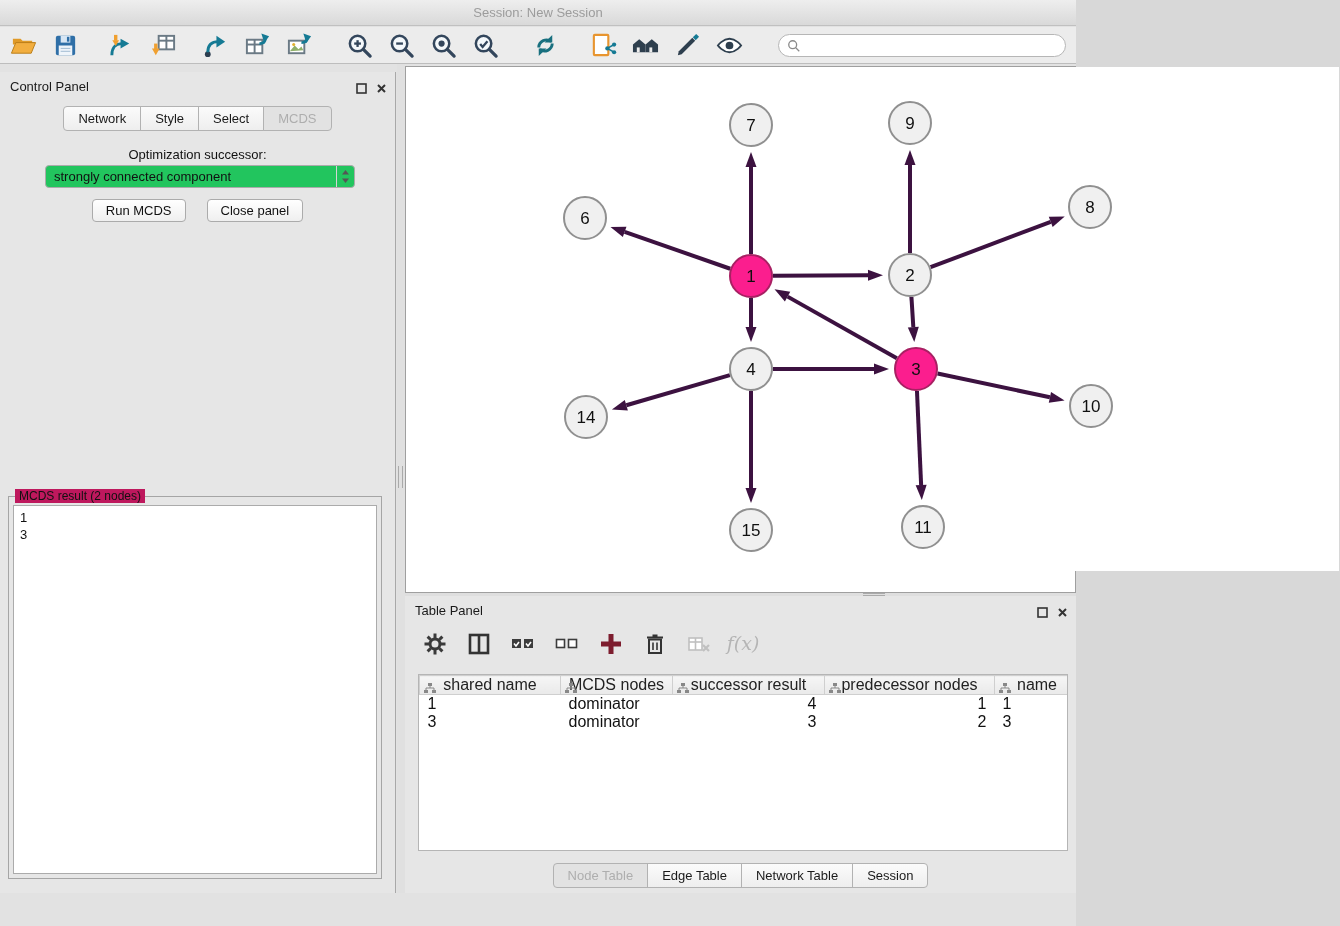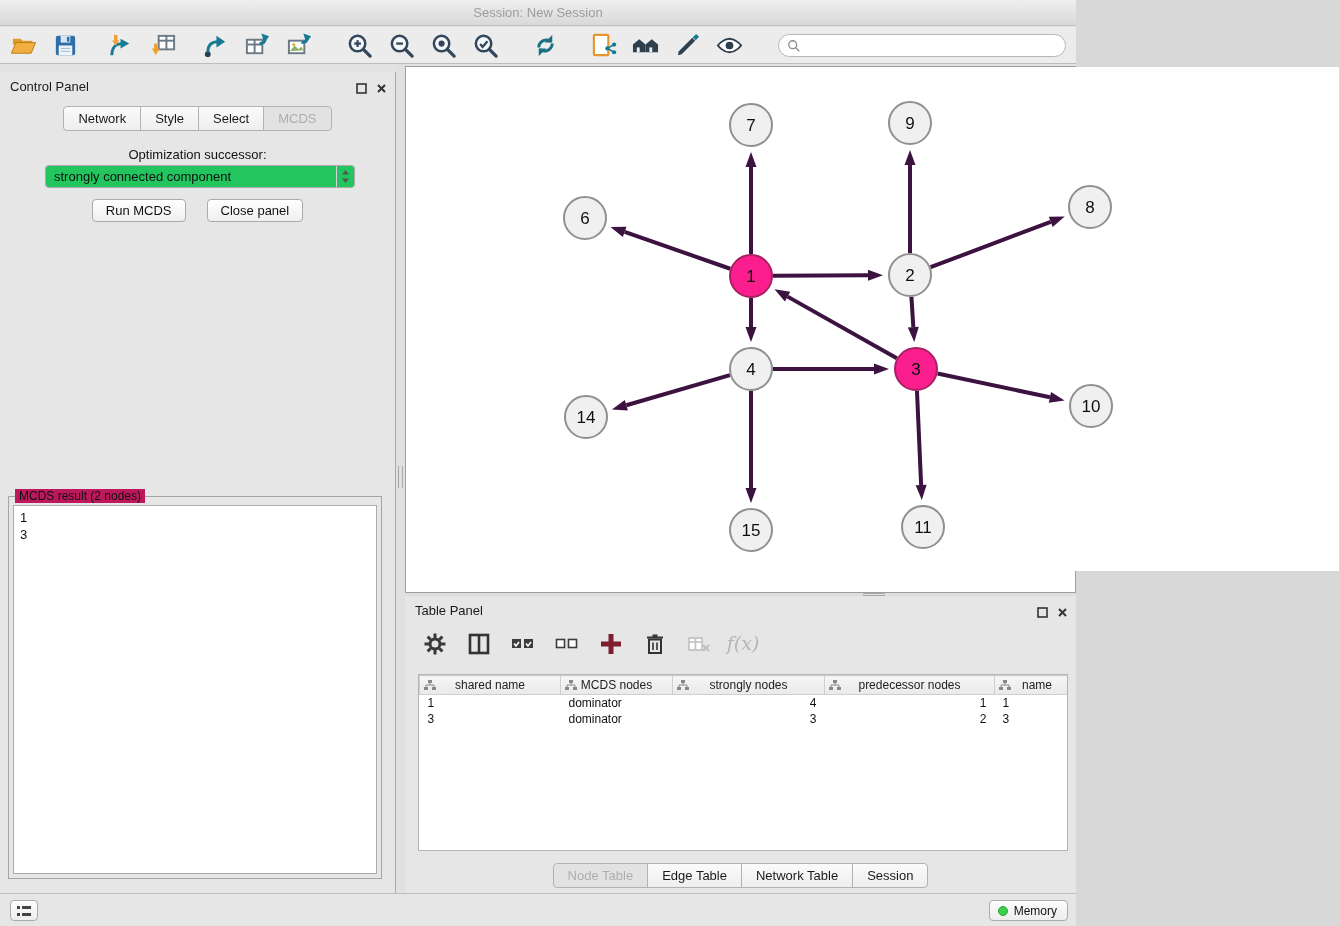--- a/index.html
+++ b/index.html
@@ -69,21 +69,21 @@
   .net-canvas { display:block; background:#fff; }
   .net-canvas text { font-family:"Liberation Sans","DejaVu Sans",sans-serif; }
 
   
   .table-panel { position:absolute; left:405px; top:596px; right:0; bottom:33px; background:#e6e6e6; }
   .tp-toolbar { position:absolute; top:32px; left:16px; height:36px; display:flex; align-items:center; gap:16px; }
   .tp-btn { width:28px; height:28px; display:flex; align-items:flex-start; justify-content:center; }
   .tp-btn svg { width:24px; height:24px; }
   .fx-label { font-size:19px; font-family:"DejaVu Serif","Liberation Serif",serif; font-style:italic; color:#b5b5b5; }
   .tbl-wrap { position:absolute; left:13px; right:8px; top:78px; height:177px; background:#fff; border:1px solid #b5b5b5; overflow:hidden; }
-  table.data { border-collapse:collapse; width:100%; font-size:12px; table-layout:fixed; }
+  table.data { border-collapse:collapse; width:100%; font-size:16px; table-layout:fixed; }
   table.data th { height:19px; background:linear-gradient(#f6f6f6,#e9e9e9); border:1px solid #cfcfcf;
     font-weight:normal; color:#222; position:relative; text-align:center; }
   table.data th .col-icon { position:absolute; left:4px; top:4px; }
   table.data td { height:16px; border:none; padding:0 8px; color:#111; white-space:nowrap; overflow:hidden; }
   td.al { text-align:left; } td.ar { text-align:right; }
   .tp-tabs { position:absolute; bottom:5px; left:0; right:0; display:flex; justify-content:center; }
 
   
   .statusbar { position:absolute; bottom:0; left:0; right:0; height:33px; background:#e6e6e6;
     border-top:1px solid #bdbdbd; }
@@ -500,21 +500,21 @@
                     <rect x="4" y="0" width="4" height="3" fill="#888"></rect>
                     <rect x="0" y="7" width="4" height="3" fill="#888"></rect>
                     <rect x="8" y="7" width="4" height="3" fill="#888"></rect>
                     <path d="M6 3v2M2 7V5h8v2" stroke="#888" fill="none"></path>
                   </svg></span><span>MCDS nodes</span></th>
             <th><span class="col-icon"><svg width="12" height="11" viewBox="0 0 12 11">
                     <rect x="4" y="0" width="4" height="3" fill="#888"></rect>
                     <rect x="0" y="7" width="4" height="3" fill="#888"></rect>
                     <rect x="8" y="7" width="4" height="3" fill="#888"></rect>
                     <path d="M6 3v2M2 7V5h8v2" stroke="#888" fill="none"></path>
-                  </svg></span><span>strongly nodes</span></th>
+                  </svg></span><span>successor result</span></th>
             <th><span class="col-icon"><svg width="12" height="11" viewBox="0 0 12 11">
                     <rect x="4" y="0" width="4" height="3" fill="#888"></rect>
                     <rect x="0" y="7" width="4" height="3" fill="#888"></rect>
                     <rect x="8" y="7" width="4" height="3" fill="#888"></rect>
                     <path d="M6 3v2M2 7V5h8v2" stroke="#888" fill="none"></path>
                   </svg></span><span>predecessor nodes</span></th>
             <th><span class="col-icon"><svg width="12" height="11" viewBox="0 0 12 11">
                     <rect x="4" y="0" width="4" height="3" fill="#888"></rect>
                     <rect x="0" y="7" width="4" height="3" fill="#888"></rect>
                     <rect x="8" y="7" width="4" height="3" fill="#888"></rect>
@@ -544,30 +544,14 @@
       </table>
     </div>
     <div class="tp-tabs">
       <span class="tab active">Node Table</span>
       <span class="tab">Edge Table</span>
       <span class="tab">Network Table</span>
       <span class="tab">Session</span>
     </div>
   </div>
 
-  <div class="statusbar">
-    <span class="sb-left-btn">
-      <svg width="14" height="12">
-          <g fill="#444">
-            <rect x="0" y="1" width="3" height="3"></rect>
-            <rect x="0" y="8" width="3" height="3"></rect>
-            <rect x="5" y="1" width="9" height="3"></rect>
-            <rect x="5" y="8" width="9" height="3"></rect>
-          </g>
-        </svg>
-    </span>
-    <span class="memory-btn">
-      <span class="green-dot"></span>
-      <span>Memory</span>
-    </span>
-  </div>
 
 </div>
 
 </body></html>

